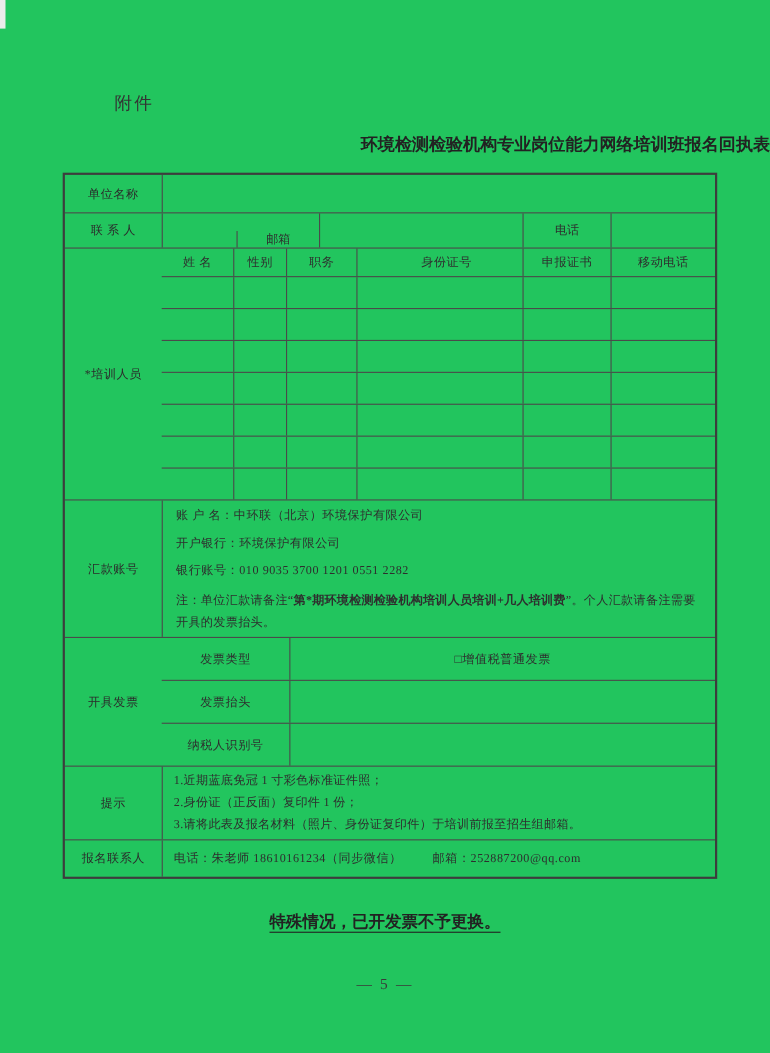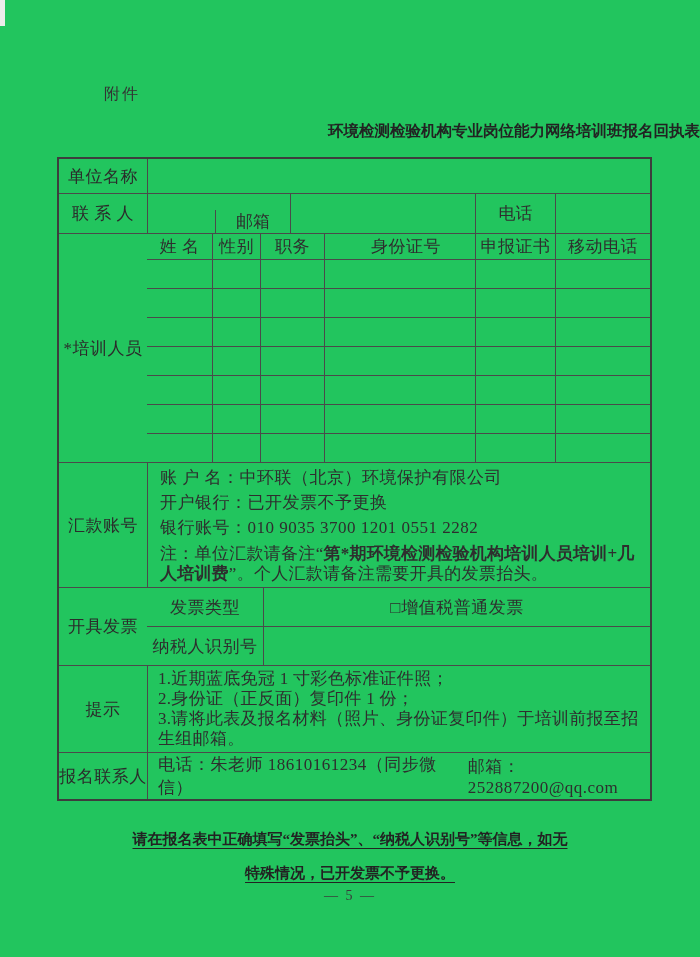--- a/index.html
+++ b/index.html
@@ -23,21 +23,21 @@
     font-size:16px;letter-spacing:2px;color:#333;
   }
   .title{
     position:absolute;top:121px;left:0;width:100%;
     text-align:right;font-weight:bold;font-size:15.5px;color:#222;
   }
   
   .tbl{
     position:absolute;left:57px;top:157px;width:591px;
     border:2px solid #3d3d3d;box-sizing:content-box;
-    font-size:17px;
+    font-size:11px;
   }
   .frow{display:flex;border-top:1px solid #4a4a4a;}
   .frow:first-child{border-top:none;}
   .fcell{
     box-sizing:border-box;border-left:1px solid #4a4a4a;
     display:flex;align-items:center;
   }
   .fcell:first-child{border-left:none;}
   .lbl{
     width:88px;justify-content:center;text-align:center;
@@ -198,34 +198,38 @@
               <div class="t-cell w-mobile"></div>
             </div>
           </div>
       </div>
     </div>
 
     <div class="frow">
       <div class="fcell lbl">汇款账号</div>
       <div class="fcell remit">
         <div class="remit-line"><span>账 户 名：</span><span>中环联（北京）环境保护有限公司</span></div>
-        <div class="remit-line"><span>开户银行：</span><span>已开发票不予更换</span></div>
+        <div class="remit-line"><span>开户银行：</span><span>环境保护有限公司</span></div>
         <div class="remit-line"><span>银行账号：</span><span>010 9035 3700 1201 0551 2282</span></div>
         <div class="remit-note"><span>注：单位汇款请备注“</span><b>第*期环境检测检验机构培训人员培训+几人培训费</b><span>”。个人汇款请备注需要开具的发票抬头。</span></div>
       </div>
     </div>
 
     <div class="frow">
       <div class="fcell lbl">开具发票</div>
       <div class="subtbl">
         <div class="t-row hdr inv-row">
           <div class="t-cell first inv-label">发票类型</div>
           <div class="t-cell inv-value">□增值税普通发票</div>
         </div>
         <div class="t-row inv-row">
+          <div class="t-cell first inv-label">发票抬头</div>
+          <div class="t-cell inv-value"></div>
+        </div>
+        <div class="t-row inv-row">
           <div class="t-cell first inv-label">纳税人识别号</div>
           <div class="t-cell inv-value"></div>
         </div>
       </div>
     </div>
 
     <div class="frow">
       <div class="fcell lbl">提示</div>
       <div class="fcell tips">
         <div class="tip-line">1.近期蓝底免冠 1 寸彩色标准证件照；</div>
@@ -238,18 +242,17 @@
       <div class="fcell lbl">报名联系人</div>
       <div class="fcell regc">
         <span><span>电话：</span><span>朱老师 18610161234（同步微信）</span></span>
         <span class="email-part"><span>邮箱：</span><span>252887200@qq.com</span></span>
       </div>
     </div>
 
   </div>
 
   <div class="notice">
-    <div><span>请在报名表中正确填写“发票抬头”、“纳税人识别号”等信息，如无</span></div>
     <div><span>特殊情况，已开发票不予更换。</span></div>
   </div>
 
   <div class="pagenum">— 5 —</div>
 </div>
 
 </body></html>

